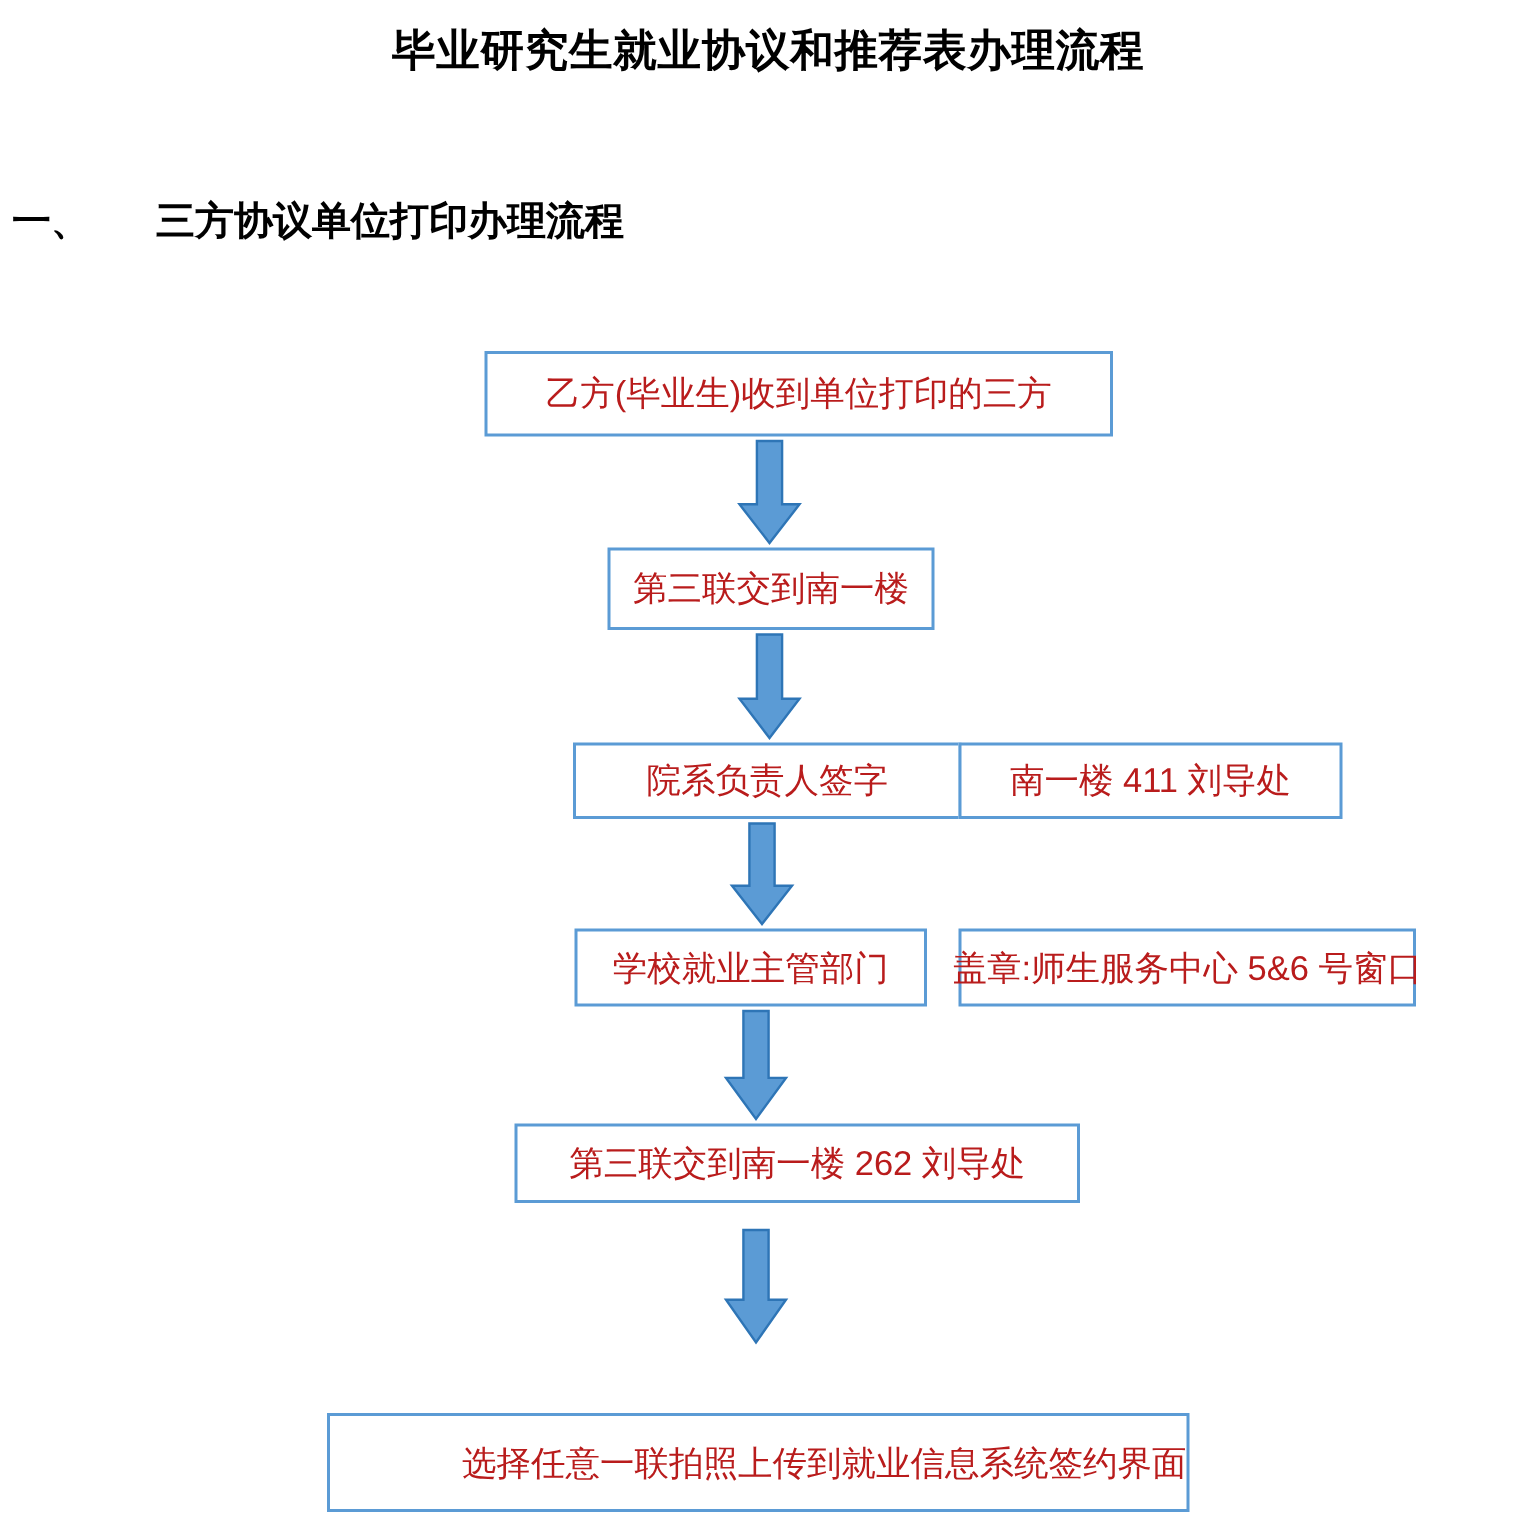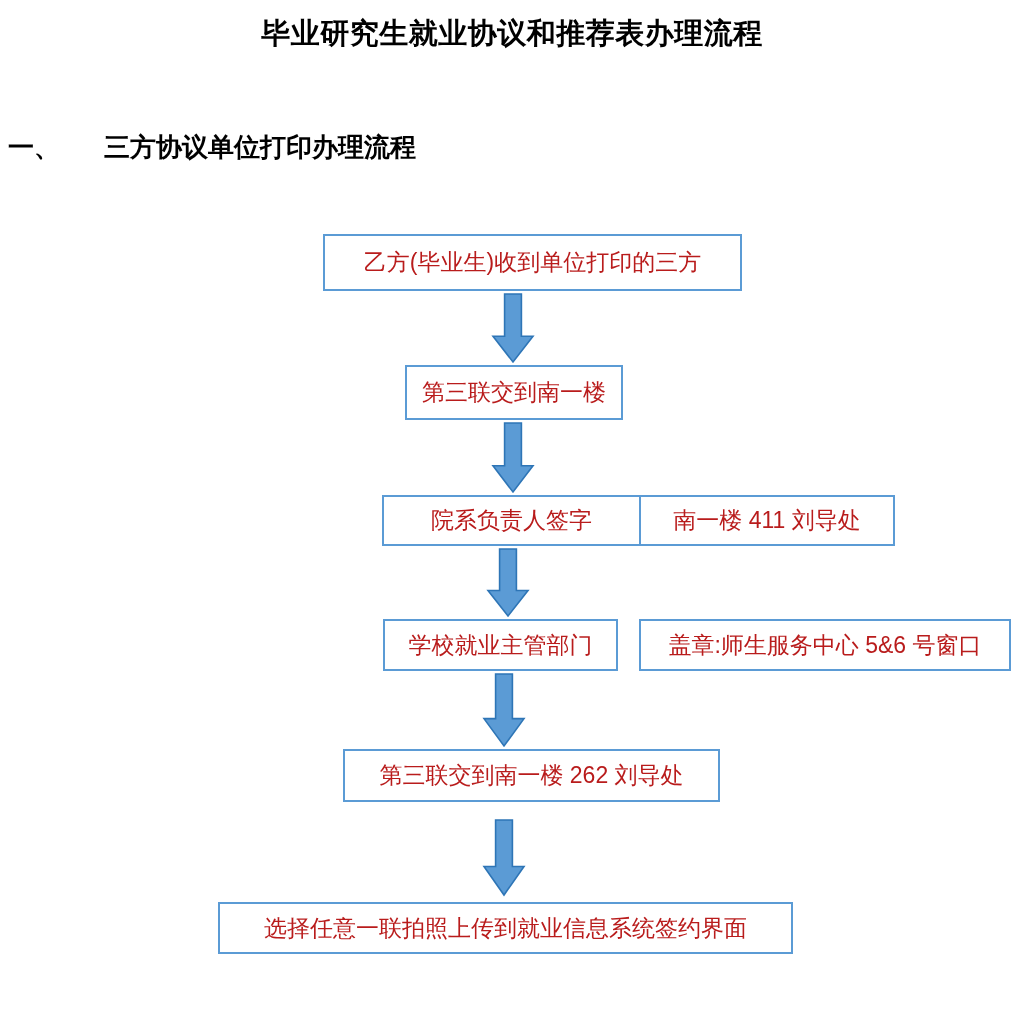--- a/index.html
+++ b/index.html
@@ -89,27 +89,27 @@
       </div>
       <div class="flow-box" style="left: 382px; top: 495px; width: 259px; height: 51px; border-color: rgb(91, 155, 213);">
         <span>院系负责人签字</span>
       </div>
       <div class="flow-box side" style="left: 639px; top: 495px; width: 256px; height: 51px; border-color: rgb(91, 155, 213);">
         <span>南一楼 411 刘导处</span>
       </div>
       <div class="flow-box" style="left: 383px; top: 619px; width: 235px; height: 52px; border-color: rgb(91, 155, 213);">
         <span>学校就业主管部门</span>
       </div>
-      <div class="flow-box side" style="left: 639px; top: 619px; width: 372px; height: 52px; border-color: rgb(91, 155, 213); justify-content: center;">
+      <div class="flow-box side" style="left: 639px; top: 619px; width: 305px; height: 52px; border-color: rgb(91, 155, 213); justify-content: center;">
         <span>盖章:师生服务中心 5&amp;6 号窗口</span>
       </div>
       <div class="flow-box" style="left: 343px; top: 749px; width: 377px; height: 53px; border-color: rgb(91, 155, 213);">
         <span>第三联交到南一楼 262 刘导处</span>
       </div>
-      <div class="flow-box" style="left: 218px; top: 902px; width: 575px; height: 52px; border-color: rgb(91, 155, 213);">
+      <div class="flow-box" style="left: 218px; top: 942px; width: 575px; height: 66px; border-color: rgb(91, 155, 213); justify-content: flex-end;">
         <span>选择任意一联拍照上传到就业信息系统签约界面</span>
       </div>
       <div class="arrow-wrap" style="left: 493px; top: 294px; width: 40px; height: 68px;">
         <svg width="40" height="68" viewBox="0 0 40 68">
           <polygon points="11.6,0.0 28.4,0.0 28.4,42.2 40.0,42.2 20.0,68.0 0.0,42.2 11.6,42.2" fill="#5B9BD5" stroke="#2E75B6" stroke-width="1.6" stroke-linejoin="miter"></polygon>
         </svg>
       </div>
       <div class="arrow-wrap" style="left: 493px; top: 423px; width: 40px; height: 69px;">
         <svg width="40" height="69" viewBox="0 0 40 69">
           <polygon points="11.6,0.0 28.4,0.0 28.4,42.8 40.0,42.8 20.0,69.0 0.0,42.8 11.6,42.8" fill="#5B9BD5" stroke="#2E75B6" stroke-width="1.6" stroke-linejoin="miter"></polygon>

